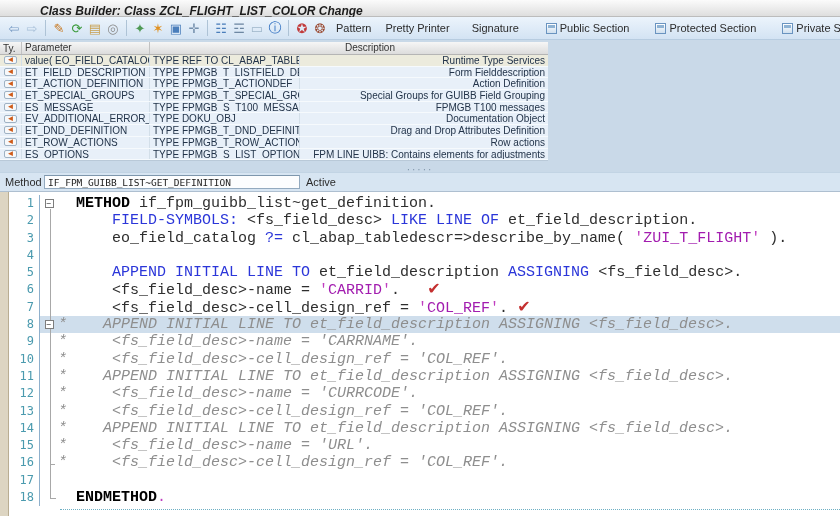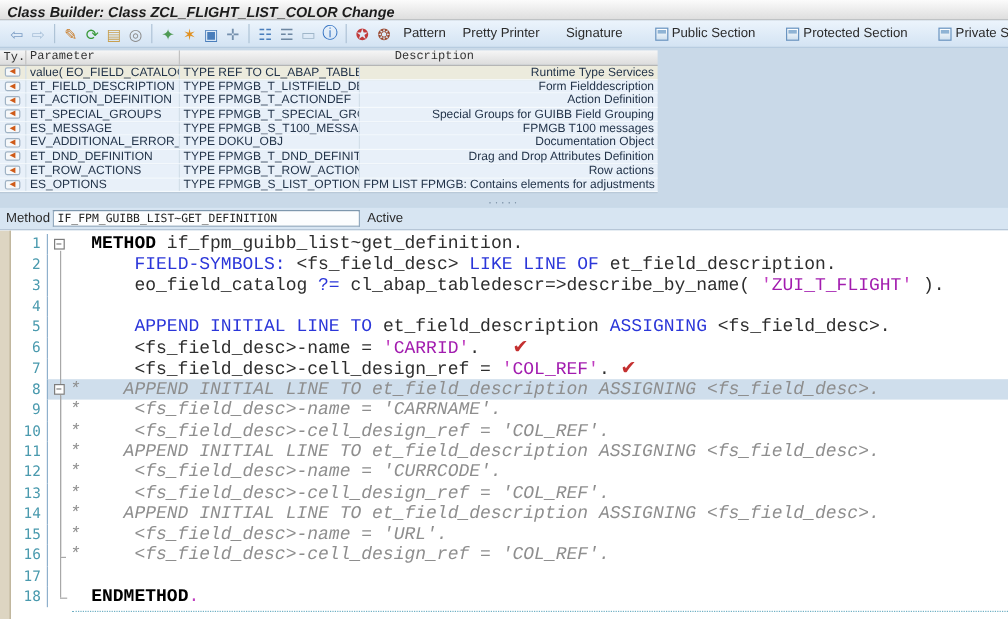--- a/index.html
+++ b/index.html
@@ -3,41 +3,41 @@
 <meta charset="utf-8">
 <style>
   * { margin:0; padding:0; box-sizing:border-box; }
   html,body { width:840px; height:516px; overflow:hidden; }
   body { font-family:"Liberation Sans", sans-serif; position:relative; background:#c9d9e8; }
 
   
   .titlebar { position:absolute; left:0; top:0; width:840px; height:17px;
     background:linear-gradient(#fbfbfb,#dedede); border-bottom:1px solid #bcbcbc;
     padding:1px 0 0 6px; }
-  .titlebar span { font-size:12px; font-weight:bold; font-style:italic; color:#1c1c1c; }
+  .titlebar span { font-size:12px; font-weight:bold; font-style:italic; color:#1c1c1c;margin-left:34px; }
 
   
   .toolbar { position:absolute; left:0; top:17px; width:840px; height:23px;
     background:linear-gradient(#ecf4fc,#d3e3f3); border-bottom:1px solid #b7cce0;
     display:flex; align-items:center; padding-left:5px; }
   .tbicon { width:18px; height:18px; display:inline-flex; align-items:center; justify-content:center;
     font-size:13px; cursor:default; }
   .tbsep { width:1px; height:16px; background:#aec3d6; margin:0 4px; }
   .tbbtn { font-size:11px; color:#2b2b2b; padding:2px 7px; white-space:nowrap; }
   .secbtn { display:inline-flex; align-items:flex-end; gap:3px; font-size:11px; color:#2b2b2b;
     padding:2px 6px; white-space:nowrap; }
   .secicon { display:inline-block; width:11px; height:11px; border:1px solid #6a94c0;
     background:linear-gradient(#fff,#cfe0ef); position:relative; }
   .secicon:after { content:""; position:absolute; left:1px; top:1px; right:1px; height:3px; background:#8fb3d4; }
 
   
   .content { position:absolute; left:0; top:40px; width:840px; height:132px; background:#c9d9e8; }
   .ptable { position:absolute; left:0; top:2px; width:548px; border-bottom:1px solid #b9c9d8; }
   .phead { display:flex; height:13px; background:linear-gradient(#f6f6f6,#dcdcdc); border-bottom:1px solid #b5b5b5; }
-  .phead .cell { font-size:10px; color:#333; border-right:1px solid #c2c2c2; padding:0 3px; overflow:hidden; white-space:nowrap;font-family:Liberation Mono, monospace; }
+  .phead .cell { font-size:10px; color:#333; border-right:1px solid #c2c2c2; padding:0 3px; overflow:hidden; white-space:nowrap; }
   .prow { display:flex; height:11.7px; background:#e8f0f9; border-bottom:1px solid #f6fafd; }
   .prow.sel { background:#ecebdd; }
   .prow .cell { font-size:10px; color:#23344a; border-right:1px solid #d3dfe9; padding:0 3px;
     overflow:hidden; white-space:nowrap; line-height:11px; }
   .c-ty { width:22px; display:flex; align-items:center; justify-content:center; }
   .c-par { width:128px; }
   .c-typ { width:150px; }
   .c-des { width:248px; border-right:none !important;text-align:right; }
   .tyicon { display:inline-block; width:13px; height:8px; background:#f6f8fa; border:1px solid #9fb2c4;
     border-radius:2px; color:#cf5a18; font-size:8px; line-height:6px; text-align:center; font-weight:bold; }
@@ -201,21 +201,21 @@
           <div class="cell c-par">ET_ROW_ACTIONS</div>
           <div class="cell c-typ">TYPE FPMGB_T_ROW_ACTION</div>
           <div class="cell c-des">Row actions</div>
         </div>
         <div class="prow">
           <div class="cell c-ty">
             <span class="tyicon">◄</span>
           </div>
           <div class="cell c-par">ES_OPTIONS</div>
           <div class="cell c-typ">TYPE FPMGB_S_LIST_OPTIONS</div>
-          <div class="cell c-des">FPM LIST FPMGB: Contains elements for adjustments</div>
+          <div class="cell c-des">FPM LINE UIBB: Contains elements for adjustments</div>
         </div>
       </div>
   </div>
   <div class="splitdots">·····</div>
 </div>
 
 <div class="methodbar">
   <span class="mlabel">Method</span>
   <input class="minput" type="text" value="IF_FPM_GUIBB_LIST~GET_DEFINITION" style="">
   <span class="mstatus">Active</span>

